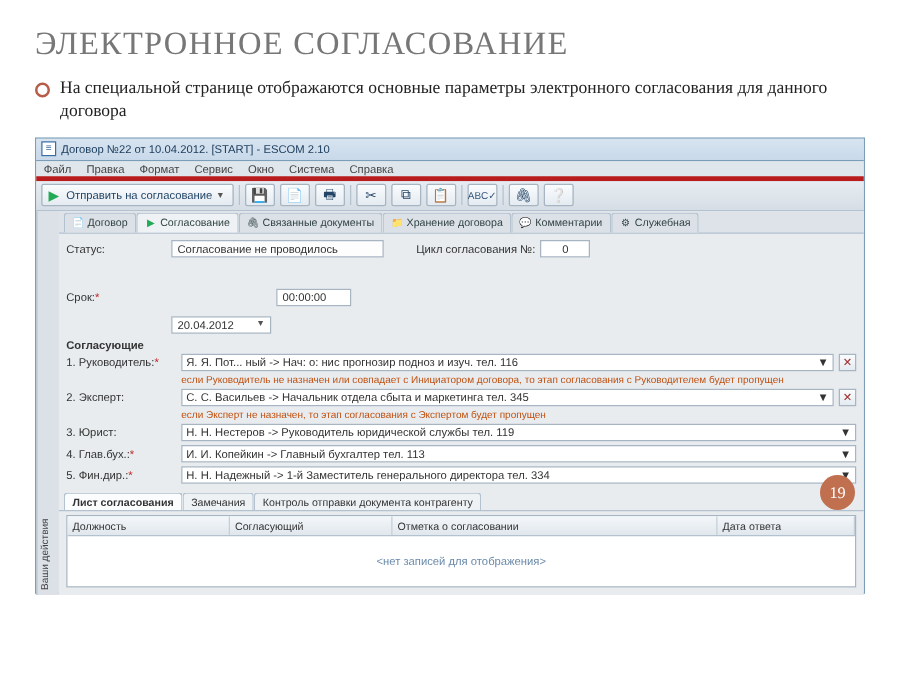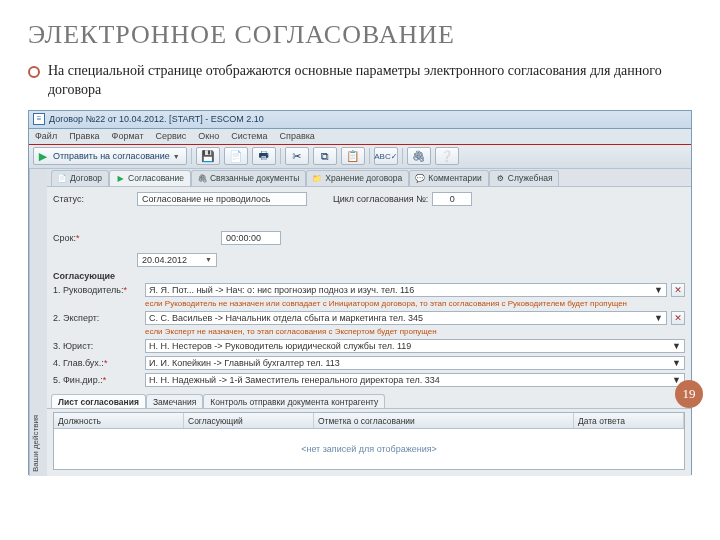--- a/index.html
+++ b/index.html
@@ -68,21 +68,21 @@
     color: #3b6ea5;
   }
   .tb-title { font-size: 9px; color: #1a3a5a; }
   .menubar {
     height: 16px;
     background: #dfe6ec;
     display: flex;
     gap: 12px;
     padding: 0 6px;
     align-items: center;
-    border-bottom: 1px solid #b91c1c;
+    border-bottom: 4px solid #b91c1c;
   }
   .menubar span { font-size: 9px; color: #444; }
   .toolbar {
     height: 24px;
     background: linear-gradient(#e6ecf1,#d6dee5);
     display: flex;
     align-items: center;
     gap: 4px;
     padding: 0 4px;
     border-bottom: 1px solid #b4c2cf;
@@ -206,21 +206,21 @@
   .grid {
     flex:1; border:1px solid #a7b5c2; background:#fff;
     display:flex; flex-direction:column;
     overflow: hidden;
   }
   .ghdr { display:flex; height:16px; background: linear-gradient(#f4f7fa,#e0e7ed); border-bottom:1px solid #b4c2cf;}
   .ghdr div { border-right:1px solid #c4cfd8; font-size:8.5px; display:flex;align-items:center; padding:0 4px;}
   .gbody { flex:1; display:flex; align-items:center; justify-content:center; font-size:9px; color:#6a8aaa;}
   .pagenum {
     position: absolute;
-    right: 17px;
+    right: 36px;
     bottom: 28px;
     width: 28px; height: 28px;
     background: #c0704f;
     color: #fff;
     border-radius: 50%;
     font-family: Georgia, serif;
     font-size: 13px;
     display:flex;align-items:center;justify-content:center;
   }
 </style>

